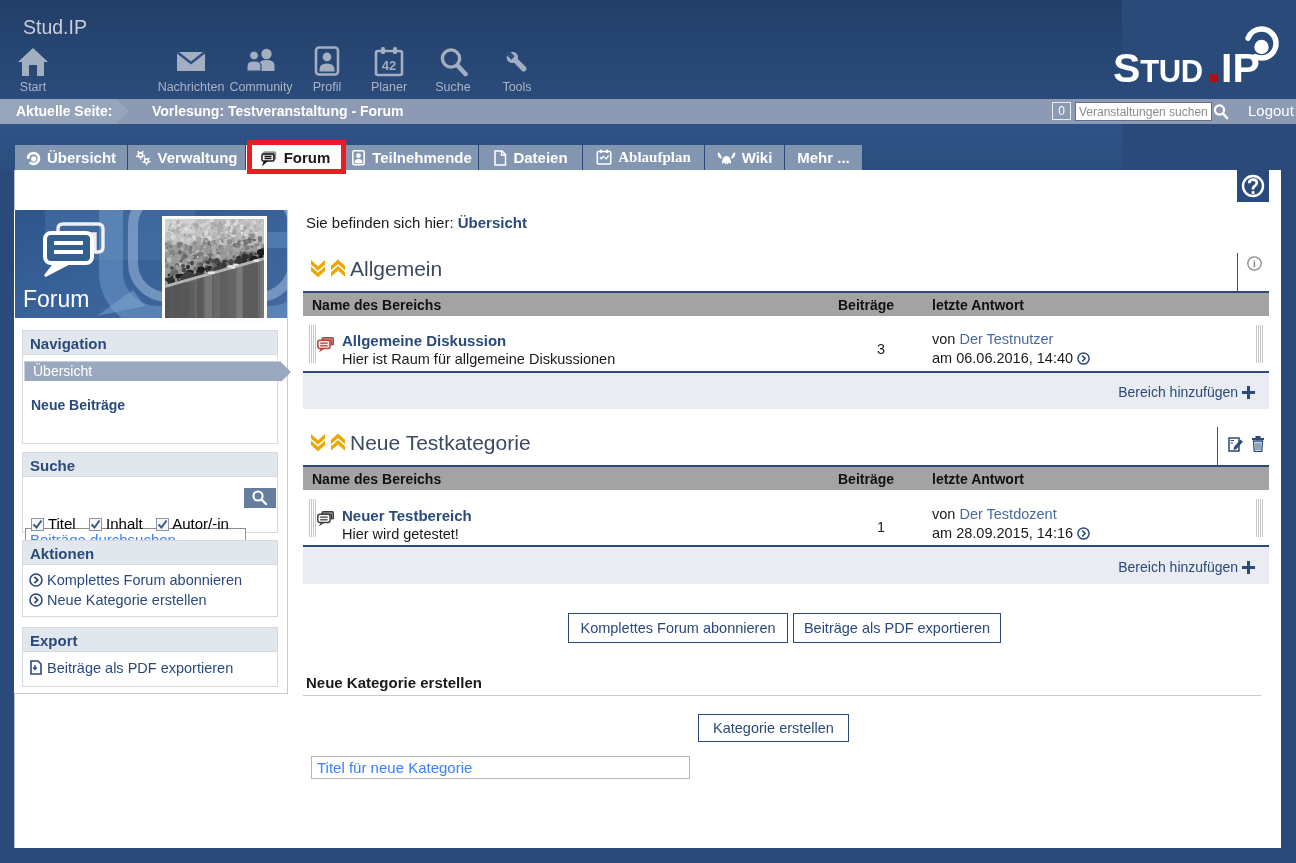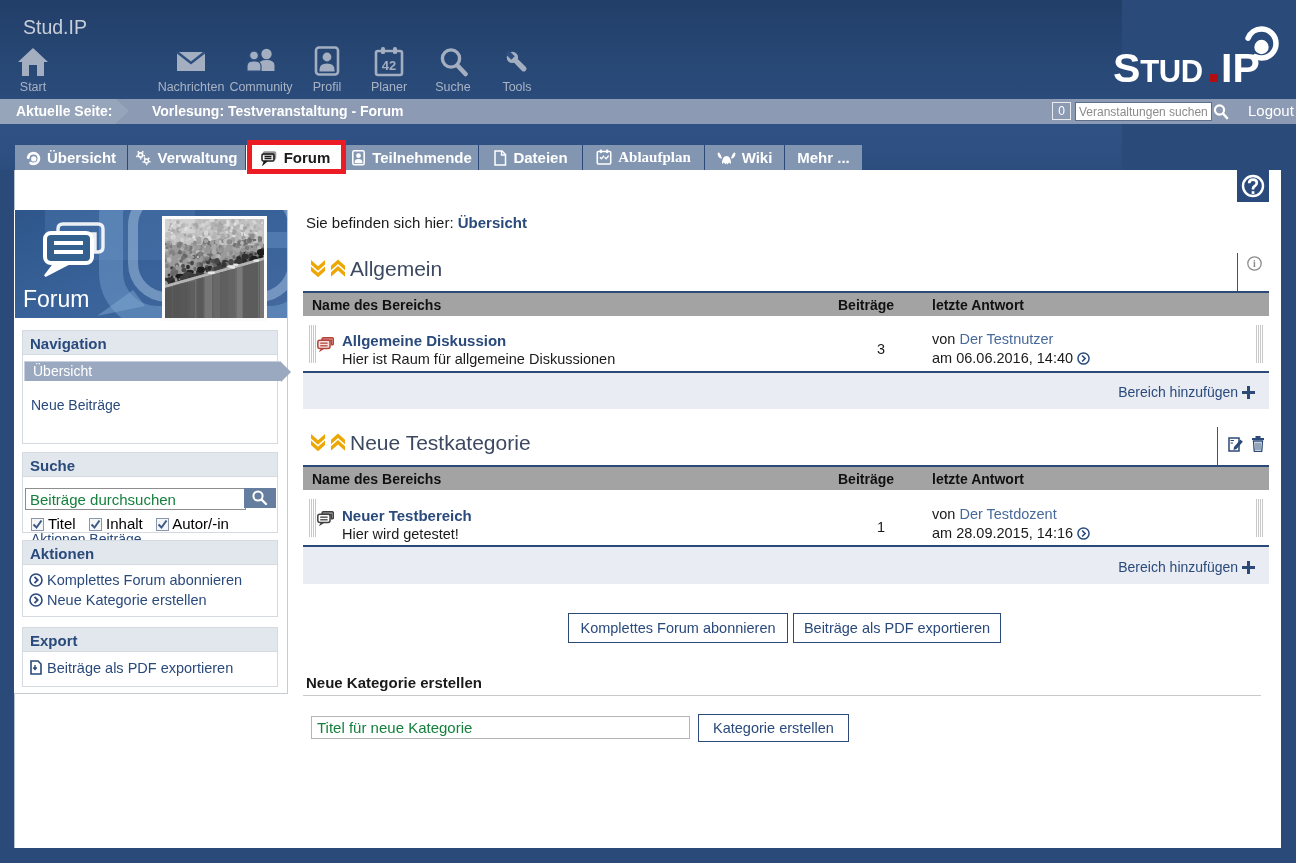--- a/index.html
+++ b/index.html
@@ -48,21 +48,21 @@
 
 #main{position:absolute;left:289px;top:0;width:978px;}
 .chev{position:absolute;top:13px;}
 .thead{background:#a3a3a3;height:23px;font-size:14px;font-weight:bold;color:#111;}
 .tfoot{background:#e9ecf2;}
 .bluelink{color:#2a4a7c;}
 .hatch{position:absolute;width:7px;height:38px;top:9px;background:repeating-linear-gradient(90deg,#c8c8c8 0,#c8c8c8 1px,transparent 1px,transparent 2px);}
 .btn{display:inline-block;border:1px solid #2b4a78;background:#fff;color:#2a4a7c;font-size:14.5px;text-align:center;box-sizing:border-box;}
 .ico{vertical-align:-2px;}
 .cbx{vertical-align:-2px;}
-input.txt{border:1px solid #b5b5b5;color:#15803d;font-size:15px;font-family:"Liberation Sans",sans-serif;}
+input.txt{border:1px solid #b5b5b5;color:#3b82f6;font-size:15px;font-family:"Liberation Sans",sans-serif;margin-top:40px;}
 </style>
 </head>
 <body>
 <div id="page">
 <div id="header">
   <div id="brand">Stud.IP</div>
   <div class="hnav" style="left:3px;width:60px;">
     <svg width="34" height="31" viewBox="0 0 34 31">
           <path d="M17 2 L32 16 L28 16 L28 30 L21 30 L21 19 L13 19 L13 30 L6 30 L6 16 L2 16 Z" fill="#a3aec1"></path>
         </svg>
@@ -786,21 +786,21 @@
             <polygon points="0,70 30,62 30,99 0,99" fill="#4f4f4f" opacity="0.5"></polygon>
             <ellipse cx="91.4" cy="41.6" rx="3.2" ry="1.3" fill="#e6e6e6"></ellipse>
             <ellipse cx="67.9" cy="48.4" rx="2.5" ry="1.3" fill="#e6e6e6"></ellipse>
             <ellipse cx="70.9" cy="45.7" rx="2.7" ry="1.3" fill="#e6e6e6"></ellipse>
             <ellipse cx="66.0" cy="47.6" rx="3.9" ry="1.3" fill="#e6e6e6"></ellipse>
             <ellipse cx="46.3" cy="53.8" rx="3.8" ry="1.3" fill="#e6e6e6"></ellipse>
           </svg></div>
     <div class="sbox" style="top:120px;height:114px;">
       <div class="hd">Navigation</div>
       <div id="activeitem">Übersicht</div>
-      <div class="navitem" style="margin-top:15px;">Neue Beiträge</div>
+      <div class="navitem" style="margin-top:15px;font-weight:bold;">Neue Beiträge</div>
       <div class="navitem">Letzte Beiträge</div>
       <div class="navitem">Aktionen Beiträge</div>
     </div>
     <div class="sbox" style="top:242px;height:81px;">
       <div class="hd">Suche</div>
       <input class="txt abs" style="left: 2px; top: 35px; width: 213px; height: 18px; padding-left: 4px; border: 1px solid rgb(142, 142, 142); font-size: 15px;" value="Beiträge durchsuchen" readonly="">
       <div class="abs" style="left:221px;top:35px;width:32px;height:20px;background:#657e9f;">
         <svg width="20" height="20" viewBox="0 0 20 20" style="margin:0 0 0 6px;">
               <circle cx="8" cy="8" r="4.6" fill="none" stroke="#fff" stroke-width="2"></circle>
               <line x1="11.5" y1="11.5" x2="16" y2="16" stroke="#fff" stroke-width="2.4" stroke-linecap="round"></line>

